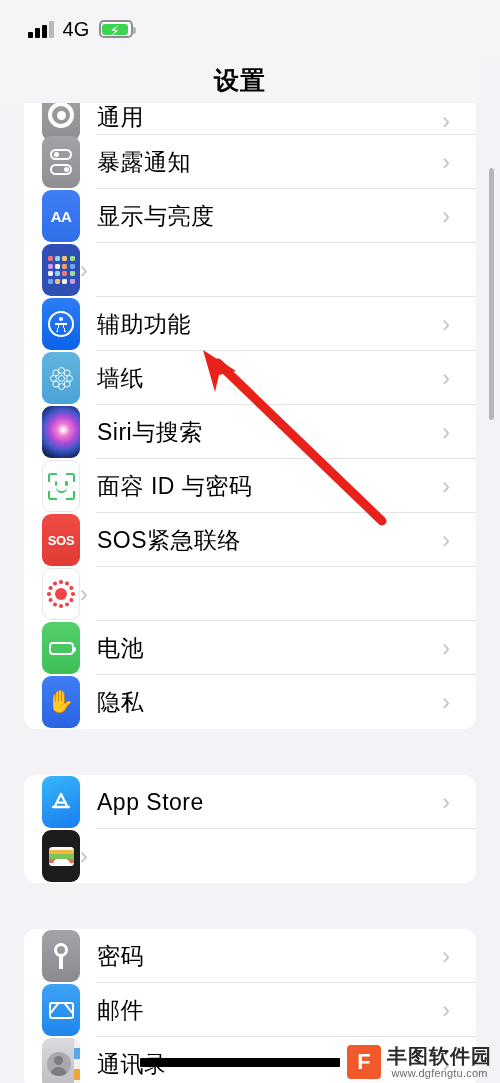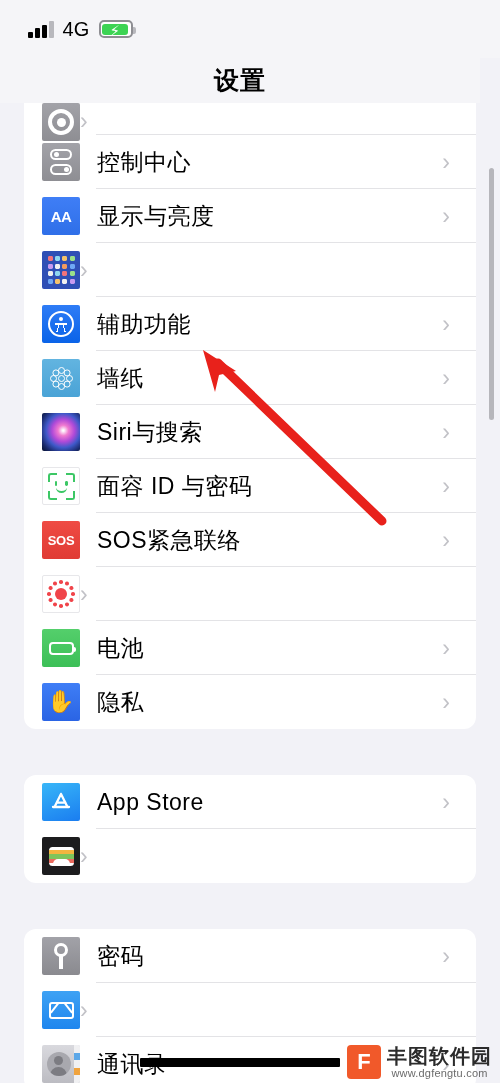--- a/index.html
+++ b/index.html
@@ -55,21 +55,21 @@
   .row{
     display:flex;align-items:center;height:54px;padding-left:18px;position:relative;
     box-sizing:border-box;
   }
   .row.clipped{height:32px;align-items:flex-end;padding-bottom:2px;}
   .row .sep{
     position:absolute;left:72px;right:0;bottom:0;height:1px;background:#e3e3e6;
   }
   .row:last-child .sep{display:none;}
   .ico{
-    width:38px;height:38px;border-radius:2px;flex:0 0 38px;
+    width:38px;height:52px;border-radius:9px;flex:0 0 38px;
     display:flex;align-items:center;justify-content:center;
     overflow:hidden;position:relative;
   }
   .row.clipped .ico{margin-bottom:-8px;}
   .label{
     margin-left:17px;font-size:23px;color:#000;letter-spacing:0.5px;
     white-space:nowrap;flex:1;
   }
   .chev{
     margin-right:26px;color:#c2c2c7;font-size:23px;font-weight:500;line-height:1;
@@ -214,32 +214,33 @@
   </div>
 
   <div class="scroll">
 
     <div class="card first">
 
       <div class="row clipped">
         <div class="ico ic-general">
             <div class="gear"></div>
           </div>
+        <div class="label">通用</div>
         <div class="chev">›</div>
         <div class="sep"></div>
       </div>
 
       <div class="row">
         <div class="ico ic-control">
           <div class="toggles">
               <div class="tg l"></div>
               <div class="tg r"></div>
             </div>
         </div>
-        <div class="label">控制中心</div>
+        <div class="label">暴露通知</div>
         <div class="chev">›</div>
         <div class="sep"></div>
       </div>
 
       <div class="row">
         <div class="ico ic-display">AA</div>
         <div class="label">显示与亮度</div>
         <div class="chev">›</div>
         <div class="sep"></div>
       </div>
@@ -408,20 +409,21 @@
             </div>
         </div>
         <div class="label">密码</div>
         <div class="chev">›</div>
         <div class="sep"></div>
       </div>
       <div class="row">
         <div class="ico ic-mail">
             <div class="env"></div>
           </div>
+        <div class="label">邮件</div>
         <div class="chev">›</div>
         <div class="sep"></div>
       </div>
       <div class="row">
         <div class="ico ic-contacts">
           <div class="person"></div>
           <div class="tabs">
             <i style="background:#f0f0f2"></i>
               <i style="background:#5ba7e8"></i>
               <i style="background:#f0f0f2"></i>

